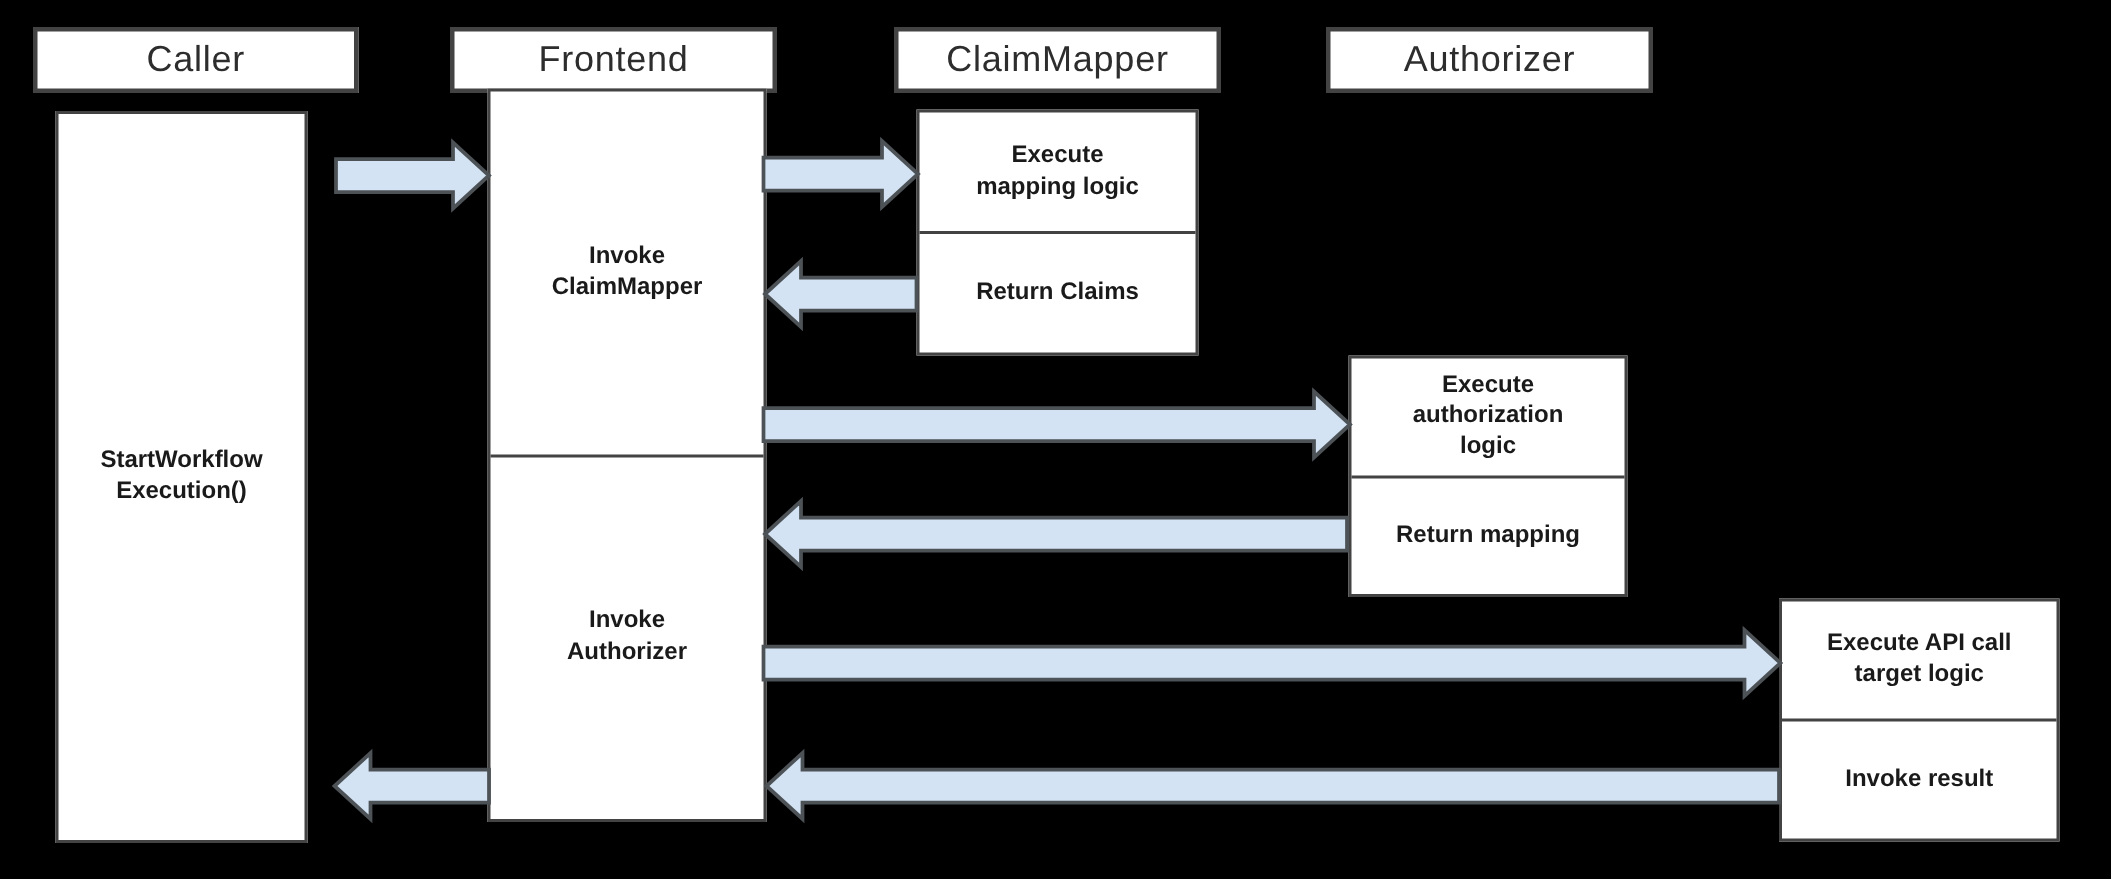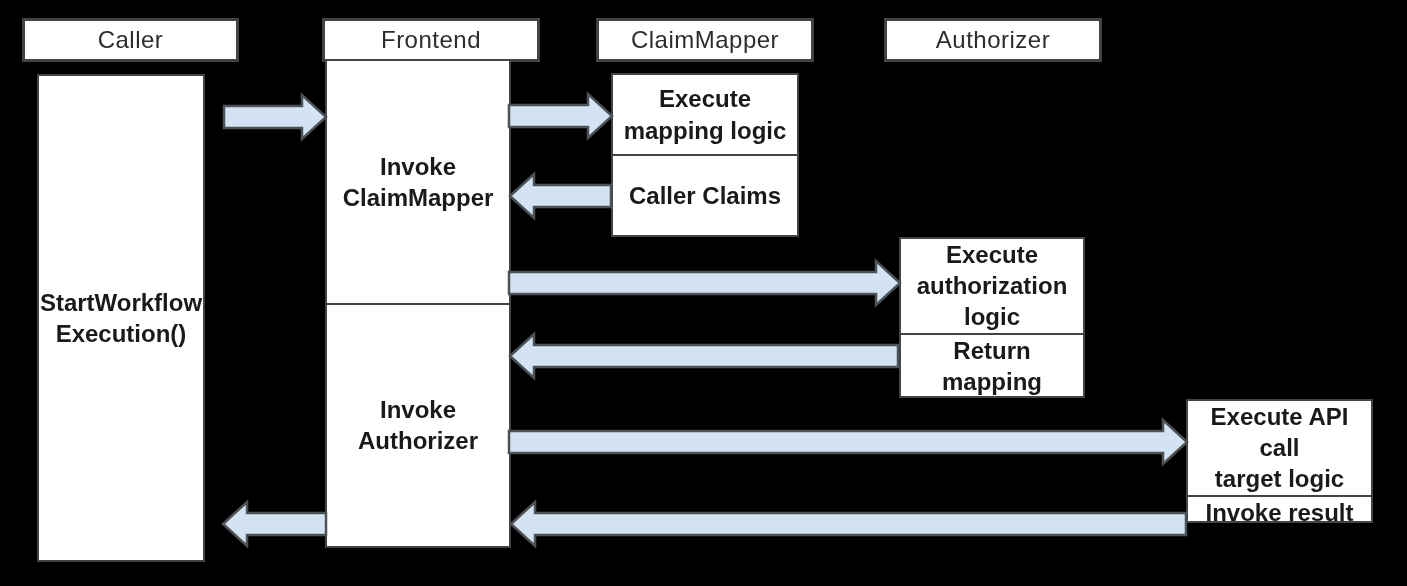--- a/index.html
+++ b/index.html
@@ -32,68 +32,68 @@
     position:absolute;
     background:var(--box-fill);
     border:2.5px solid var(--box-border);
     box-sizing:border-box;
     display:flex;flex-direction:column;
   }
   .section{
     flex:1;
     display:flex;align-items:center;justify-content:center;
     text-align:center;white-space:pre-line;
-    font-size:24px;font-weight:bold;line-height:1.3;
+    font-size:16px;font-weight:bold;line-height:1.3;
     color:var(--body-text);
   }
   .section + .section{border-top:2.5px solid var(--box-border);}
   #arrow-layer{position:absolute;left:0;top:0;width:1407px;height:586px;pointer-events:none;}
   .arrow{
     fill:var(--arrow-fill);
     stroke:var(--arrow-stroke);
     stroke-width:2.5;
     stroke-linejoin:miter;
   }
 </style>
 </head>
 <body>
 
 <div id="canvas">
 
   <div class="header-box" style="left:22px;width:217px">Caller</div>
-  <div class="header-box" style="left:322px;width:218px">Frontend</div>
+  <div class="header-box" style="left:300px;width:218px">Frontend</div>
   <div class="header-box" style="left:596px;width:218px">ClaimMapper</div>
   <div class="header-box" style="left:884px;width:218px">Authorizer</div>
 
   <div class="body-box" style="left:37px;top:74px;width:168px;height:488px">
     <div class="section">StartWorkflow
 Execution()</div>
   </div>
 
   <div class="body-box" style="left:325px;top:59px;width:186px;height:489px">
     <div class="section">Invoke
 ClaimMapper</div>
     <div class="section">Invoke
 Authorizer</div>
   </div>
 
   <div class="body-box" style="left:611px;top:73px;width:188px;height:164px">
     <div class="section">Execute
 mapping logic</div>
-    <div class="section">Caller Claims</div>
+    <div class="section">Return Claims</div>
   </div>
 
   <div class="body-box" style="left:899px;top:237px;width:186px;height:161px">
     <div class="section">Execute
 authorization
 logic</div>
     <div class="section">Return mapping</div>
   </div>
 
-  <div class="body-box" style="left:1186px;top:399px;width:187px;height:124px">
+  <div class="body-box" style="left:1186px;top:399px;width:187px;height:162px">
     <div class="section">Execute API call
 target logic</div>
     <div class="section">Invoke result</div>
   </div>
 
   <svg id="arrow-layer" viewBox="0 0 1407 586" xmlns="http://www.w3.org/2000/svg">
 
     <polygon class="arrow" points="224,106 302,106 302,95 326,117 302,139 302,128 224,128"></polygon>
 
     <polygon class="arrow" points="509,105 588,105 588,94 612,116 588,138 588,127 509,127"></polygon>

